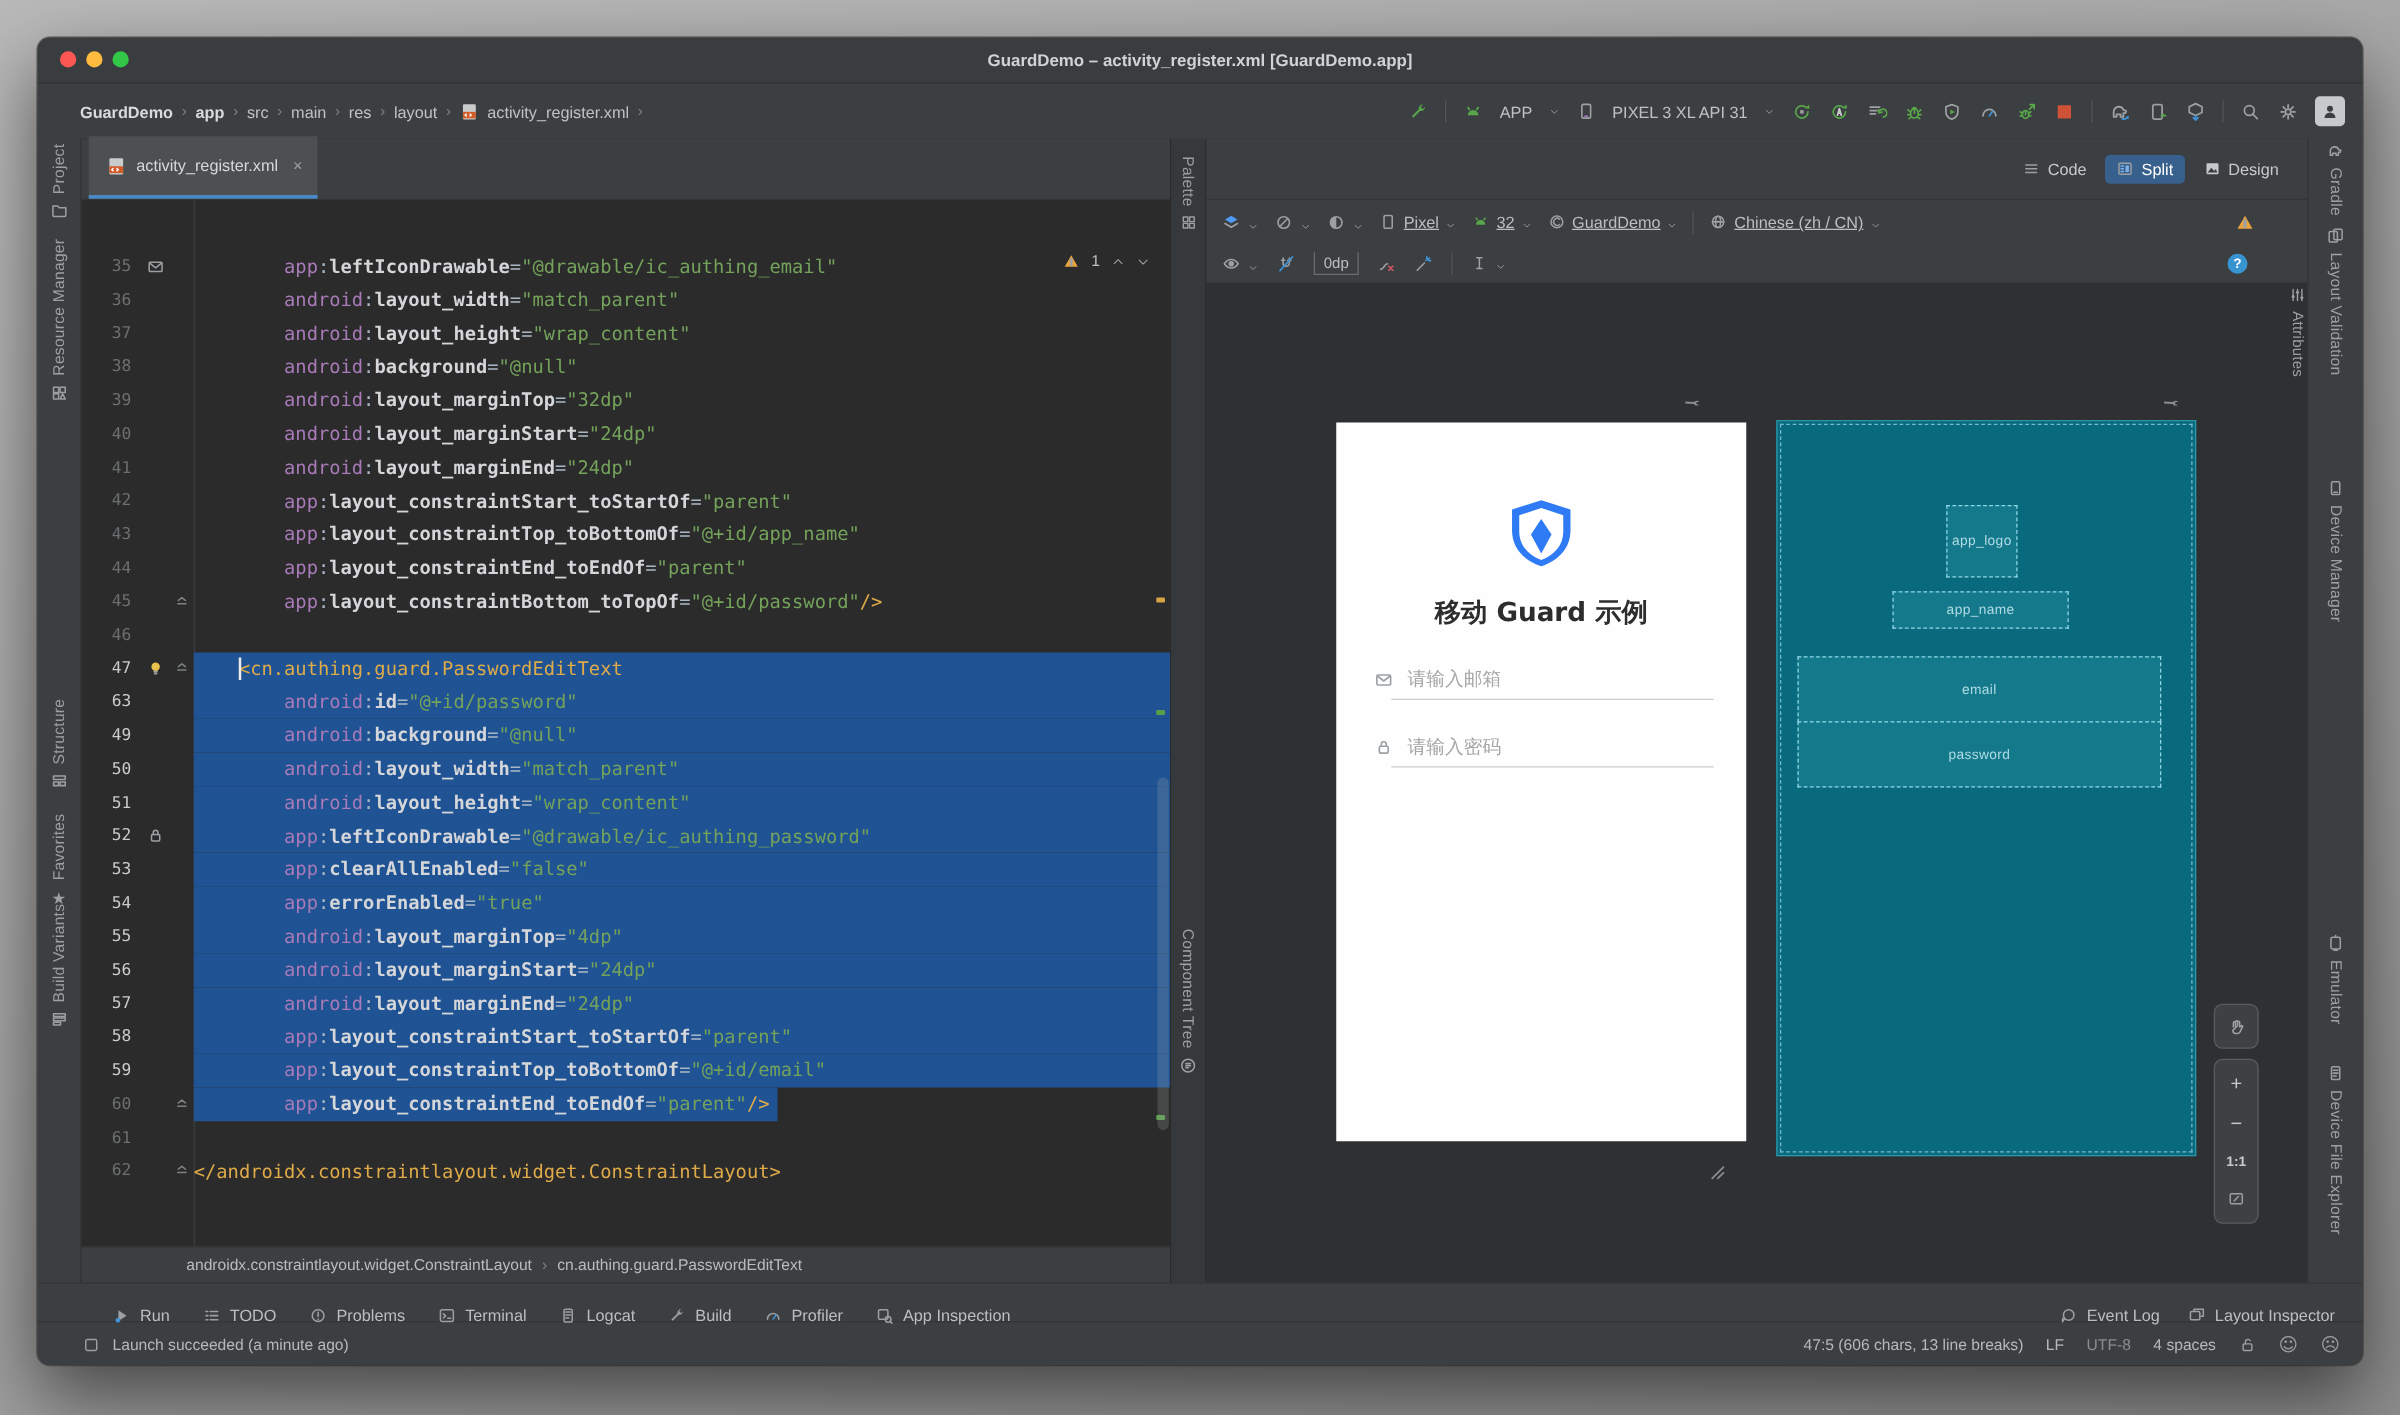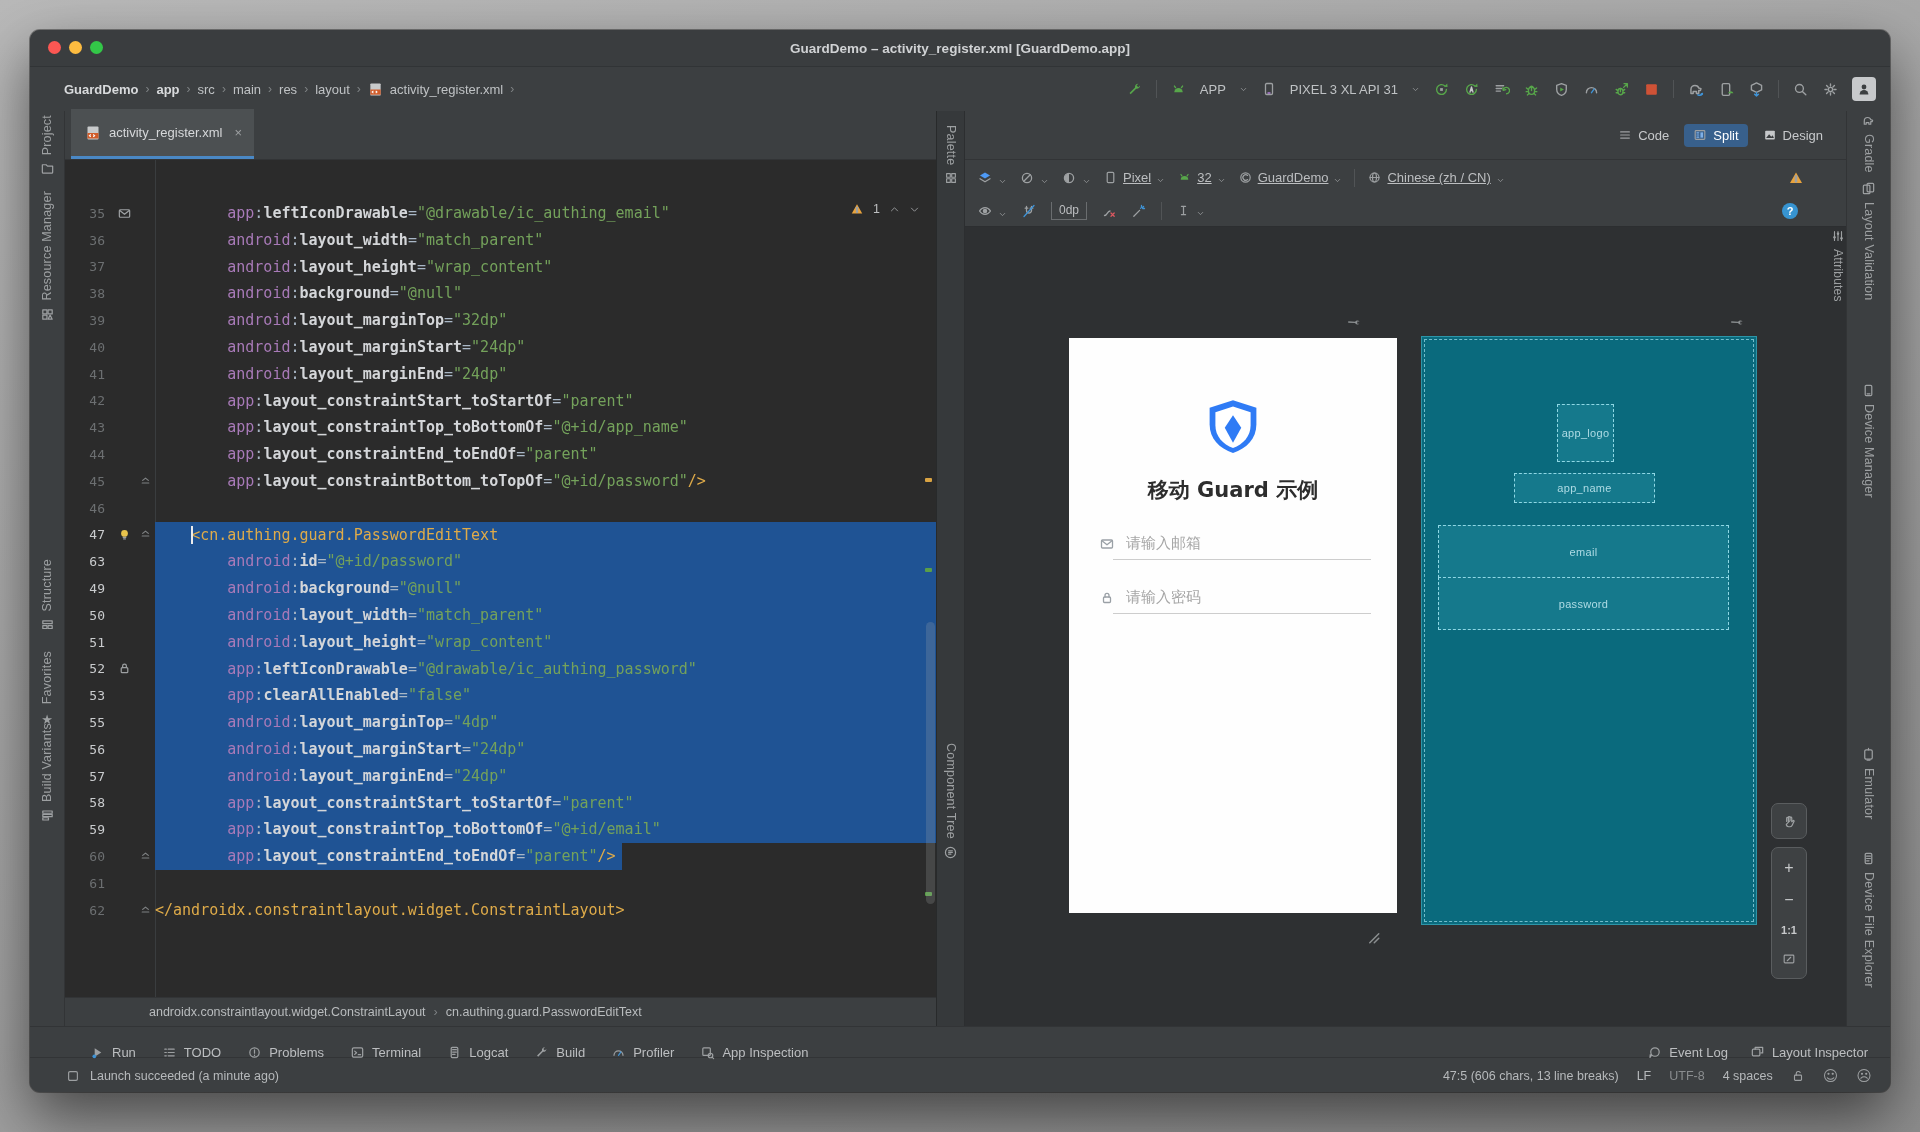--- a/index.html
+++ b/index.html
@@ -434,20 +434,26 @@
               <span class="gfold"></span>
               <span class="ccode">        <span class="c-ns">app</span><span class="c-eq">:</span><span class="c-nm">leftIconDrawable</span><span class="c-eq">=</span><span class="c-s">"@drawable/ic_authing_password"</span></span>
             </div>
             <div class="crow sel">
               <span class="gnum">53</span>
               <span class="gico"></span>
               <span class="gfold"></span>
               <span class="ccode">        <span class="c-ns">app</span><span class="c-eq">:</span><span class="c-nm">clearAllEnabled</span><span class="c-eq">=</span><span class="c-s">"false"</span></span>
             </div>
             <div class="crow sel">
+              <span class="gnum">54</span>
+              <span class="gico"></span>
+              <span class="gfold"></span>
+              <span class="ccode">        <span class="c-ns">app</span><span class="c-eq">:</span><span class="c-nm">errorEnabled</span><span class="c-eq">=</span><span class="c-s">"true"</span></span>
+            </div>
+            <div class="crow sel">
               <span class="gnum">55</span>
               <span class="gico"></span>
               <span class="gfold"></span>
               <span class="ccode">        <span class="c-ns">android</span><span class="c-eq">:</span><span class="c-nm">layout_marginTop</span><span class="c-eq">=</span><span class="c-s">"4dp"</span></span>
             </div>
             <div class="crow sel">
               <span class="gnum">56</span>
               <span class="gico"></span>
               <span class="gfold"></span>
               <span class="ccode">        <span class="c-ns">android</span><span class="c-eq">:</span><span class="c-nm">layout_marginStart</span><span class="c-eq">=</span><span class="c-s">"24dp"</span></span>

